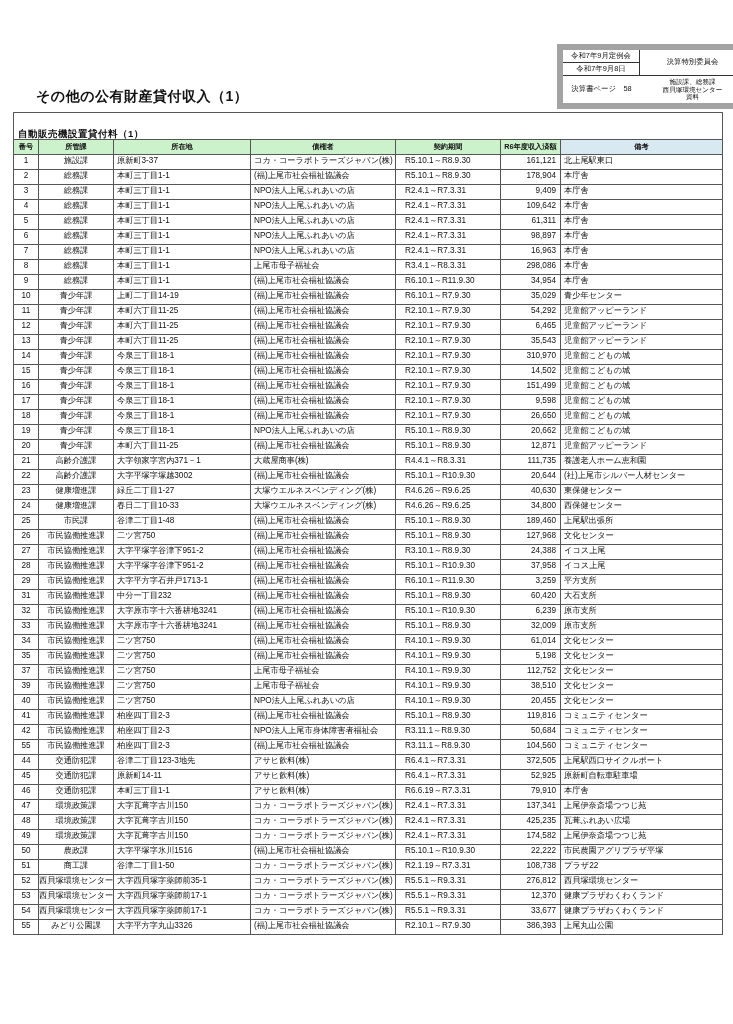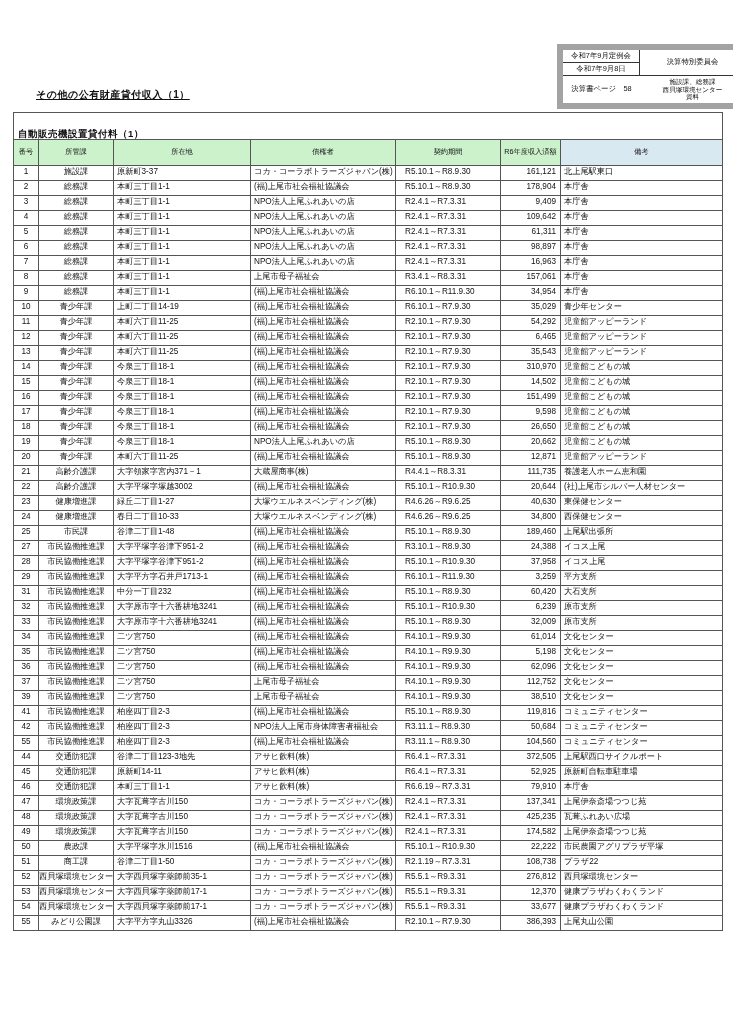--- a/index.html
+++ b/index.html
@@ -41,24 +41,23 @@
   .meta-cell:nth-child(2n), .meta-cell.last-col { border-right: none; }
   .meta-cell.last-row { border-bottom: none; }
   .meta-committee { grid-column: 2; grid-row: 1 / span 2; border-right: none; }
   .meta-source { font-size: 6.6px; white-space: pre-line; line-height: 1.15; }
 
   
   .page-title {
     position: absolute;
     left: 36px;
     top: 88px;
-    font-size: 10px;
+    font-size: 14px;
     font-weight: bold;
     letter-spacing: 0.5px;
-    text-decoration: underline;
   }
 
   
   table.main {
     position: absolute;
     left: 13px;
     top: 112px;
     width: 709px;
     border-collapse: collapse;
     table-layout: fixed;
@@ -73,23 +72,23 @@
   }
   tr.table-title-row td {
     height: 16px;
     font-size: 9.5px;
     font-weight: bold;
     padding: 16px 0 0 4px;
     background: #fff;
     letter-spacing: 0.5px;
   }
   thead th {
-    height: 26px;
+    height: 15px;
     font-size: 7.2px;
-    font-weight: normal;
+    font-weight: bold;
     text-align: center;
     background: var(--header-green, #ccf2cc);
   }
   thead th.col-remark { background: var(--header-blue, #d9e9f2); }
   tbody td {
     height: 15px;
     font-size: 8.2px;
   }
   tbody td.c { text-align: center; }
   tbody td.l { text-align: left; padding-left: 3px; }
@@ -253,21 +252,21 @@
           <td class="c">総務課</td>
           <td class="l">本町三丁目1-1</td>
           <td class="l">上尾市母子福祉会</td>
           <td>
             <div class="period">
               <span>R3.4.1</span>
               <span>～</span>
               <span>R8.3.31</span>
             </div>
           </td>
-          <td class="r">157,061</td>
+          <td class="r">298,086</td>
           <td class="l">本庁舎</td>
         </tr>
         <tr>
           <td class="c">9</td>
           <td class="c">総務課</td>
           <td class="l">本町三丁目1-1</td>
           <td class="l">(福)上尾市社会福祉協議会</td>
           <td>
             <div class="period">
               <span>R6.10.1</span>
@@ -512,20 +511,35 @@
             <div class="period">
               <span>R5.10.1</span>
               <span>～</span>
               <span>R8.9.30</span>
             </div>
           </td>
           <td class="r">189,460</td>
           <td class="l">上尾駅出張所</td>
         </tr>
         <tr>
+          <td class="c">26</td>
+          <td class="c">市民協働推進課</td>
+          <td class="l">二ツ宮750</td>
+          <td class="l">(福)上尾市社会福祉協議会</td>
+          <td>
+            <div class="period">
+              <span>R5.10.1</span>
+              <span>～</span>
+              <span>R8.9.30</span>
+            </div>
+          </td>
+          <td class="r">127,968</td>
+          <td class="l">文化センター</td>
+        </tr>
+        <tr>
           <td class="c">27</td>
           <td class="c">市民協働推進課</td>
           <td class="l">大字平塚字谷津下951-2</td>
           <td class="l">(福)上尾市社会福祉協議会</td>
           <td>
             <div class="period">
               <span>R3.10.1</span>
               <span>～</span>
               <span>R8.9.30</span>
             </div>
@@ -632,35 +646,20 @@
             <div class="period">
               <span>R4.10.1</span>
               <span>～</span>
               <span>R9.9.30</span>
             </div>
           </td>
           <td class="r">5,198</td>
           <td class="l">文化センター</td>
         </tr>
         <tr>
-          <td class="c">36</td>
-          <td class="c">市民協働推進課</td>
-          <td class="l">二ツ宮750</td>
-          <td class="l">(福)上尾市社会福祉協議会</td>
-          <td>
-            <div class="period">
-              <span>R4.10.1</span>
-              <span>～</span>
-              <span>R9.9.30</span>
-            </div>
-          </td>
-          <td class="r">62,096</td>
-          <td class="l">文化センター</td>
-        </tr>
-        <tr>
           <td class="c">37</td>
           <td class="c">市民協働推進課</td>
           <td class="l">二ツ宮750</td>
           <td class="l">上尾市母子福祉会</td>
           <td>
             <div class="period">
               <span>R4.10.1</span>
               <span>～</span>
               <span>R9.9.30</span>
             </div>
@@ -674,20 +673,35 @@
           <td class="l">二ツ宮750</td>
           <td class="l">上尾市母子福祉会</td>
           <td>
             <div class="period">
               <span>R4.10.1</span>
               <span>～</span>
               <span>R9.9.30</span>
             </div>
           </td>
           <td class="r">38,510</td>
+          <td class="l">文化センター</td>
+        </tr>
+        <tr>
+          <td class="c">40</td>
+          <td class="c">市民協働推進課</td>
+          <td class="l">二ツ宮750</td>
+          <td class="l">NPO法人上尾ふれあいの店</td>
+          <td>
+            <div class="period">
+              <span>R4.10.1</span>
+              <span>～</span>
+              <span>R9.9.30</span>
+            </div>
+          </td>
+          <td class="r">20,455</td>
           <td class="l">文化センター</td>
         </tr>
         <tr>
           <td class="c">41</td>
           <td class="c">市民協働推進課</td>
           <td class="l">柏座四丁目2-3</td>
           <td class="l">(福)上尾市社会福祉協議会</td>
           <td>
             <div class="period">
               <span>R5.10.1</span>

